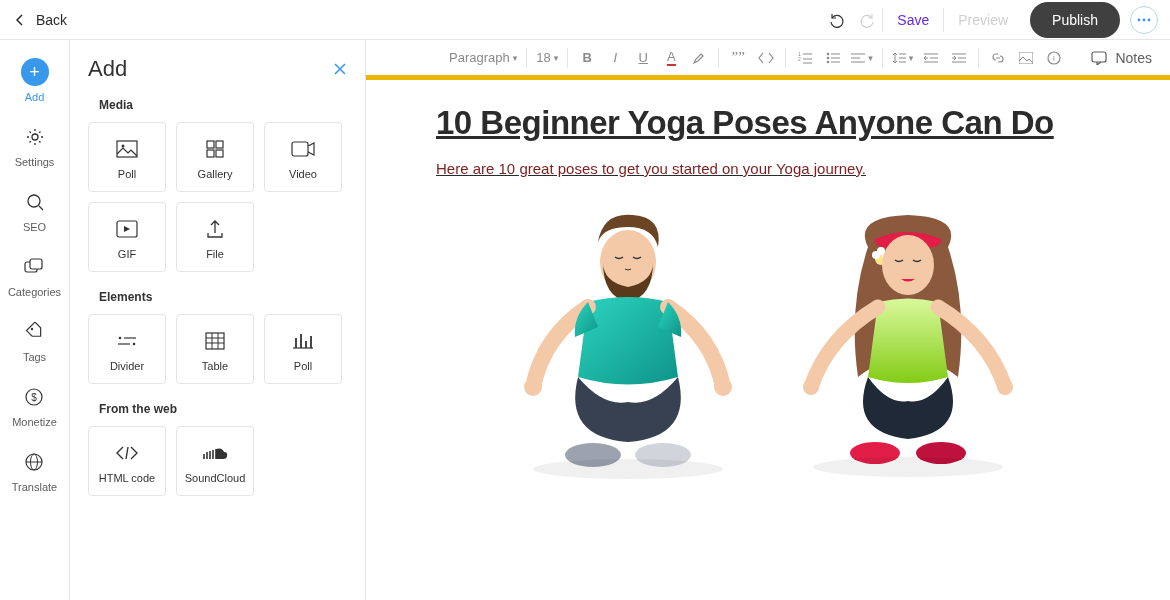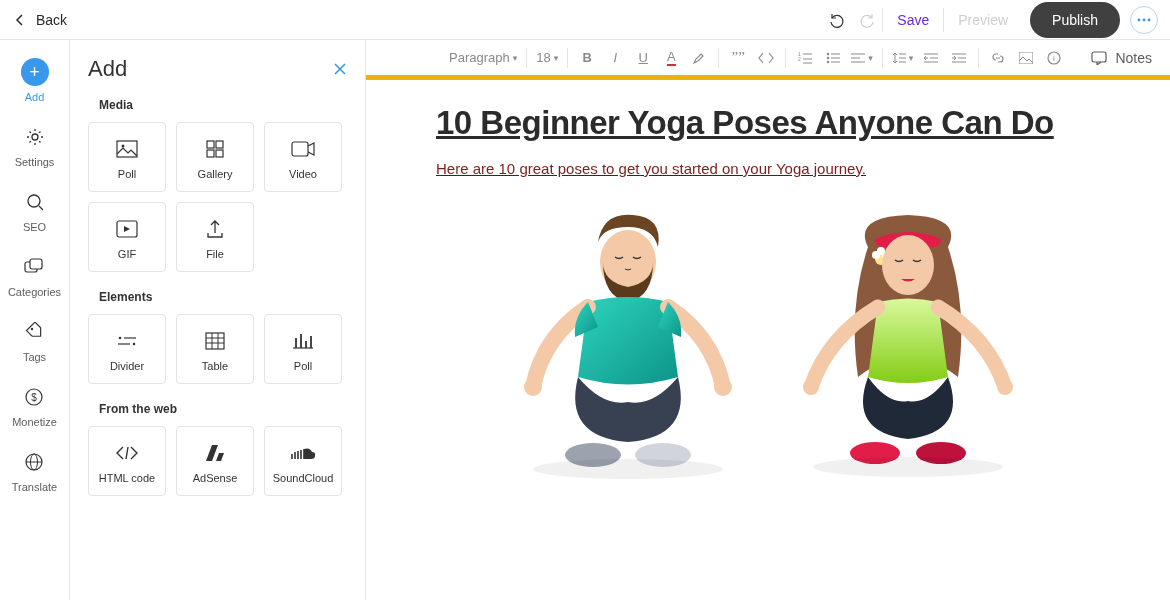--- a/index.html
+++ b/index.html
@@ -250,29 +250,20 @@
             <svg width="24" height="16" viewBox="0 0 24 16">
               <path d="M8 2 L2 8 L8 14" fill="none" stroke="#333" stroke-width="1.4"></path>
               <path d="M16 2 L22 8 L16 14" fill="none" stroke="#333" stroke-width="1.4"></path>
               <line x1="13" y1="2" x2="11" y2="14" stroke="#333" stroke-width="1.4"></line>
             </svg>
           </div>
         <span class="clabel">HTML code</span>
       </div>
       <div class="card">
         <div class="ci">
-            <svg width="20" height="20" viewBox="0 0 20 20">
-              <path d="M7 2 L13 2 L7 18 L1 18 Z" fill="#333"></path>
-              <path d="M14 10 L19 10 L16 18 L11 18 Z" fill="#333"></path>
-            </svg>
-          </div>
-        <span class="clabel">AdSense</span>
-      </div>
-      <div class="card">
-        <div class="ci">
             <svg width="26" height="14" viewBox="0 0 26 14">
               <path d="M2 13 L2 8 M5 13 L5 6 M8 13 L8 5 M11 13 L11 4 M14 13 L14 3" stroke="#333" stroke-width="1.6"></path>
               <path d="M14 3 Q20 1 22 6 Q26 6 25 10 Q25 13 21 13 L14 13" fill="#333"></path>
             </svg>
           </div>
         <span class="clabel">SoundCloud</span>
       </div>
     </div>
   </div>
 

